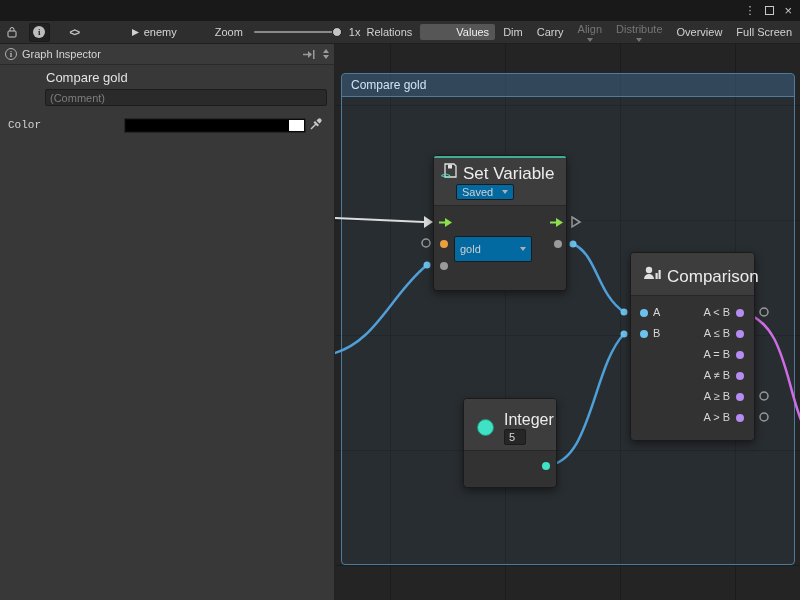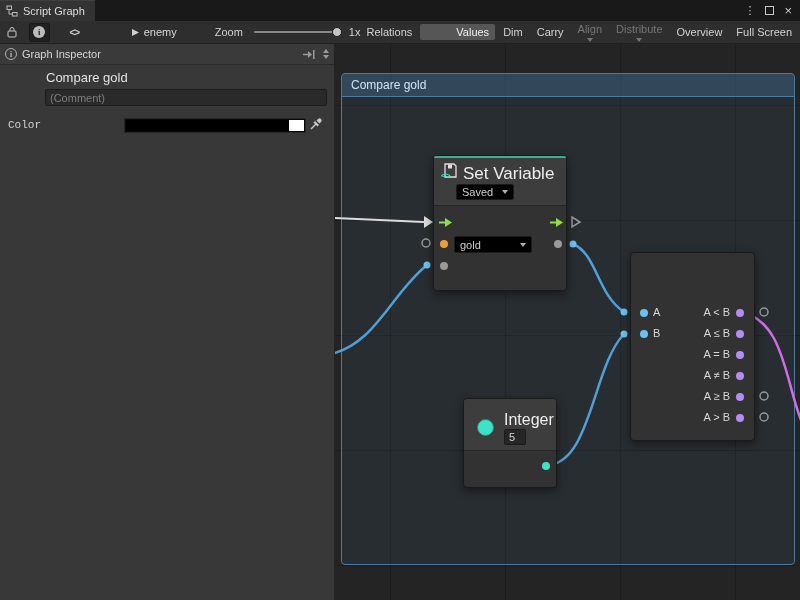--- a/index.html
+++ b/index.html
@@ -58,46 +58,38 @@
       linear-gradient(to right, #1c1c1c 1px, transparent 1px),
       linear-gradient(to bottom, #1c1c1c 1px, transparent 1px);
     background-size:115px 115px; background-position:55px 61px;
   }
   .group { position:absolute; left:6px; top:29px; width:454px; height:492px; border:1px solid #4a7ba0; border-radius:4px; background:rgba(72,112,150,0.12); z-index:1; }
   .group-header { height:23px; background:rgba(70,115,160,0.38); border-bottom:1px solid #4a7ba0; border-radius:3px 3px 0 0; line-height:22px; padding-left:9px; font-size:12px; color:#cfe4f7; }
   .wires { position:absolute; left:0; top:0; z-index:2; }
   .node { position:absolute; background:#323232; border:1px solid #1a1a1a; border-radius:4px; box-shadow:0 3px 8px rgba(0,0,0,0.45); z-index:3; }
   .node-header { position:absolute; left:0; top:0; width:100%; background:#3d3d3d; border-bottom:1px solid #272727; border-radius:3px 3px 0 0; }
   .node-title { position:absolute; font-size:17px; color:#ececec; white-space:nowrap; }
-  .dd { position:absolute; background:#000000; border:1px solid #1b1b1b; border-radius:2px; display:flex; align-items:center; justify-content:space-between; padding:0 5px; color:#cfcfcf; }
+  .dd { position:absolute; background:#0369a1; border:1px solid #1b1b1b; border-radius:2px; display:flex; align-items:center; justify-content:space-between; padding:0 5px; color:#cfcfcf; }
   .dd .caret-down { border-top-color:#b0b0b0; }
   .dot { position:absolute; width:8px; height:8px; border-radius:50%; }
   .dot.blue { background:#6cc2ee; } .dot.purple { background:#b48cf2; }
   .dot.orange { background:#ee9e3f; } .dot.gray { background:#9a9a9a; }
   .dot.teal { background:#3fe2c5; }
   .bigdot { position:absolute; width:17px; height:17px; border-radius:50%; background:#3fe2c5; border:1px solid #1d8f78; }
   .port-label { position:absolute; font-size:11px; color:#d6d6d6; white-space:nowrap; }
   .out-label { position:absolute; right:24px; font-size:11px; color:#d6d6d6; white-space:nowrap;margin-left:12px; }
   .value-field { position:absolute; background:#262626; border:1px solid #1b1b1b; border-radius:2px; color:#d6d6d6; padding-left:4px; }
   .accent { position:absolute; left:0; top:0; width:100%; height:2px; background:#3fae98; border-radius:3px 3px 0 0; }
 </style>
 </head>
 <body>
 
 <div class="window">
 
   <div class="titlebar">
-    <div class="tab">
-      <svg width="12" height="12" viewBox="0 0 12 12">
-        <rect x="1" y="1" width="4.5" height="3.5" fill="none" stroke="#bbbbbb"></rect>
-        <rect x="6.5" y="7.5" width="4.5" height="3.5" fill="none" stroke="#bbbbbb"></rect>
-        <path d="M3 5 V9 H6.5" fill="none" stroke="#bbbbbb"></path>
-      </svg>
-      <span>Script Graph</span>
-    </div>
     <div class="win-controls">
       <span class="kebab">⋮</span>
       <span class="maxbox"></span>
       <span class="closex">×</span>
     </div>
   </div>
 
   <div class="toolbar">
     <div class="icon-btn" style="margin-left:2px">
       <svg width="10" height="12" viewBox="0 0 10 12">
@@ -236,30 +228,39 @@
         <svg style="position:absolute;left:4px;top:61px;" width="15" height="11" viewBox="0 0 15 11">
           <path d="M1 5.5 H7" stroke="#8ce04e" stroke-width="2"></path>
             <path d="M7 1 L14 5.5 L7 10 Z" fill="#8ce04e"></path>
         </svg>
         <svg style="position:absolute;left:115px;top:61px;" width="15" height="11" viewBox="0 0 15 11">
           <path d="M1 5.5 H7" stroke="#8ce04e" stroke-width="2"></path>
             <path d="M7 1 L14 5.5 L7 10 Z" fill="#8ce04e"></path>
         </svg>
 
         <span class="dot orange" style="left:6px; top:84px;"></span>
-        <div class="dd" style="left:20px; top:80px; width:78px; height:17px;">
+        <div class="dd" style="left:20px; top:80px; width:78px; height:26px;">
           <span>gold</span>
           <span class="caret-down"></span>
         </div>
         <span class="dot gray" style="left:120px; top:84px;"></span>
 
         <span class="dot gray" style="left:6px; top:106px;"></span>
       </div>
 
       <div class="node" style="left:295px; top:208px; width:125px; height:189px;">
+        <div class="node-header" style="height:43px;">
+          <svg style="position:absolute;left:11px;top:11px;" width="20" height="20" viewBox="0 0 20 20">
+            <circle cx="7" cy="6" r="3.2" fill="#e0e0e0"></circle>
+            <path d="M2 15 a5 5 0 0 1 10 0 Z" fill="#e0e0e0"></path>
+            <rect x="13.5" y="9" width="2.2" height="6" fill="#e0e0e0"></rect>
+            <rect x="16.5" y="6" width="2.2" height="9" fill="#e0e0e0"></rect>
+          </svg>
+          <span class="node-title" style="left:36px; top:14px;">Comparison</span>
+        </div>
 
         <span class="dot blue" style="left:9px; top:56px;"></span>
         <span class="port-label" style="left:22px; top:53px;">A</span>
         <span class="dot blue" style="left:9px; top:77px;"></span>
         <span class="port-label" style="left:22px; top:74px;">B</span>
 
         <span class="out-label" style="top:53px;">A &lt; B</span>
         <span class="dot purple" style="left:105px; top:56px;"></span>
         <span class="out-label" style="top:74px;">A ≤ B</span>
         <span class="dot purple" style="left:105px; top:77px;"></span>

